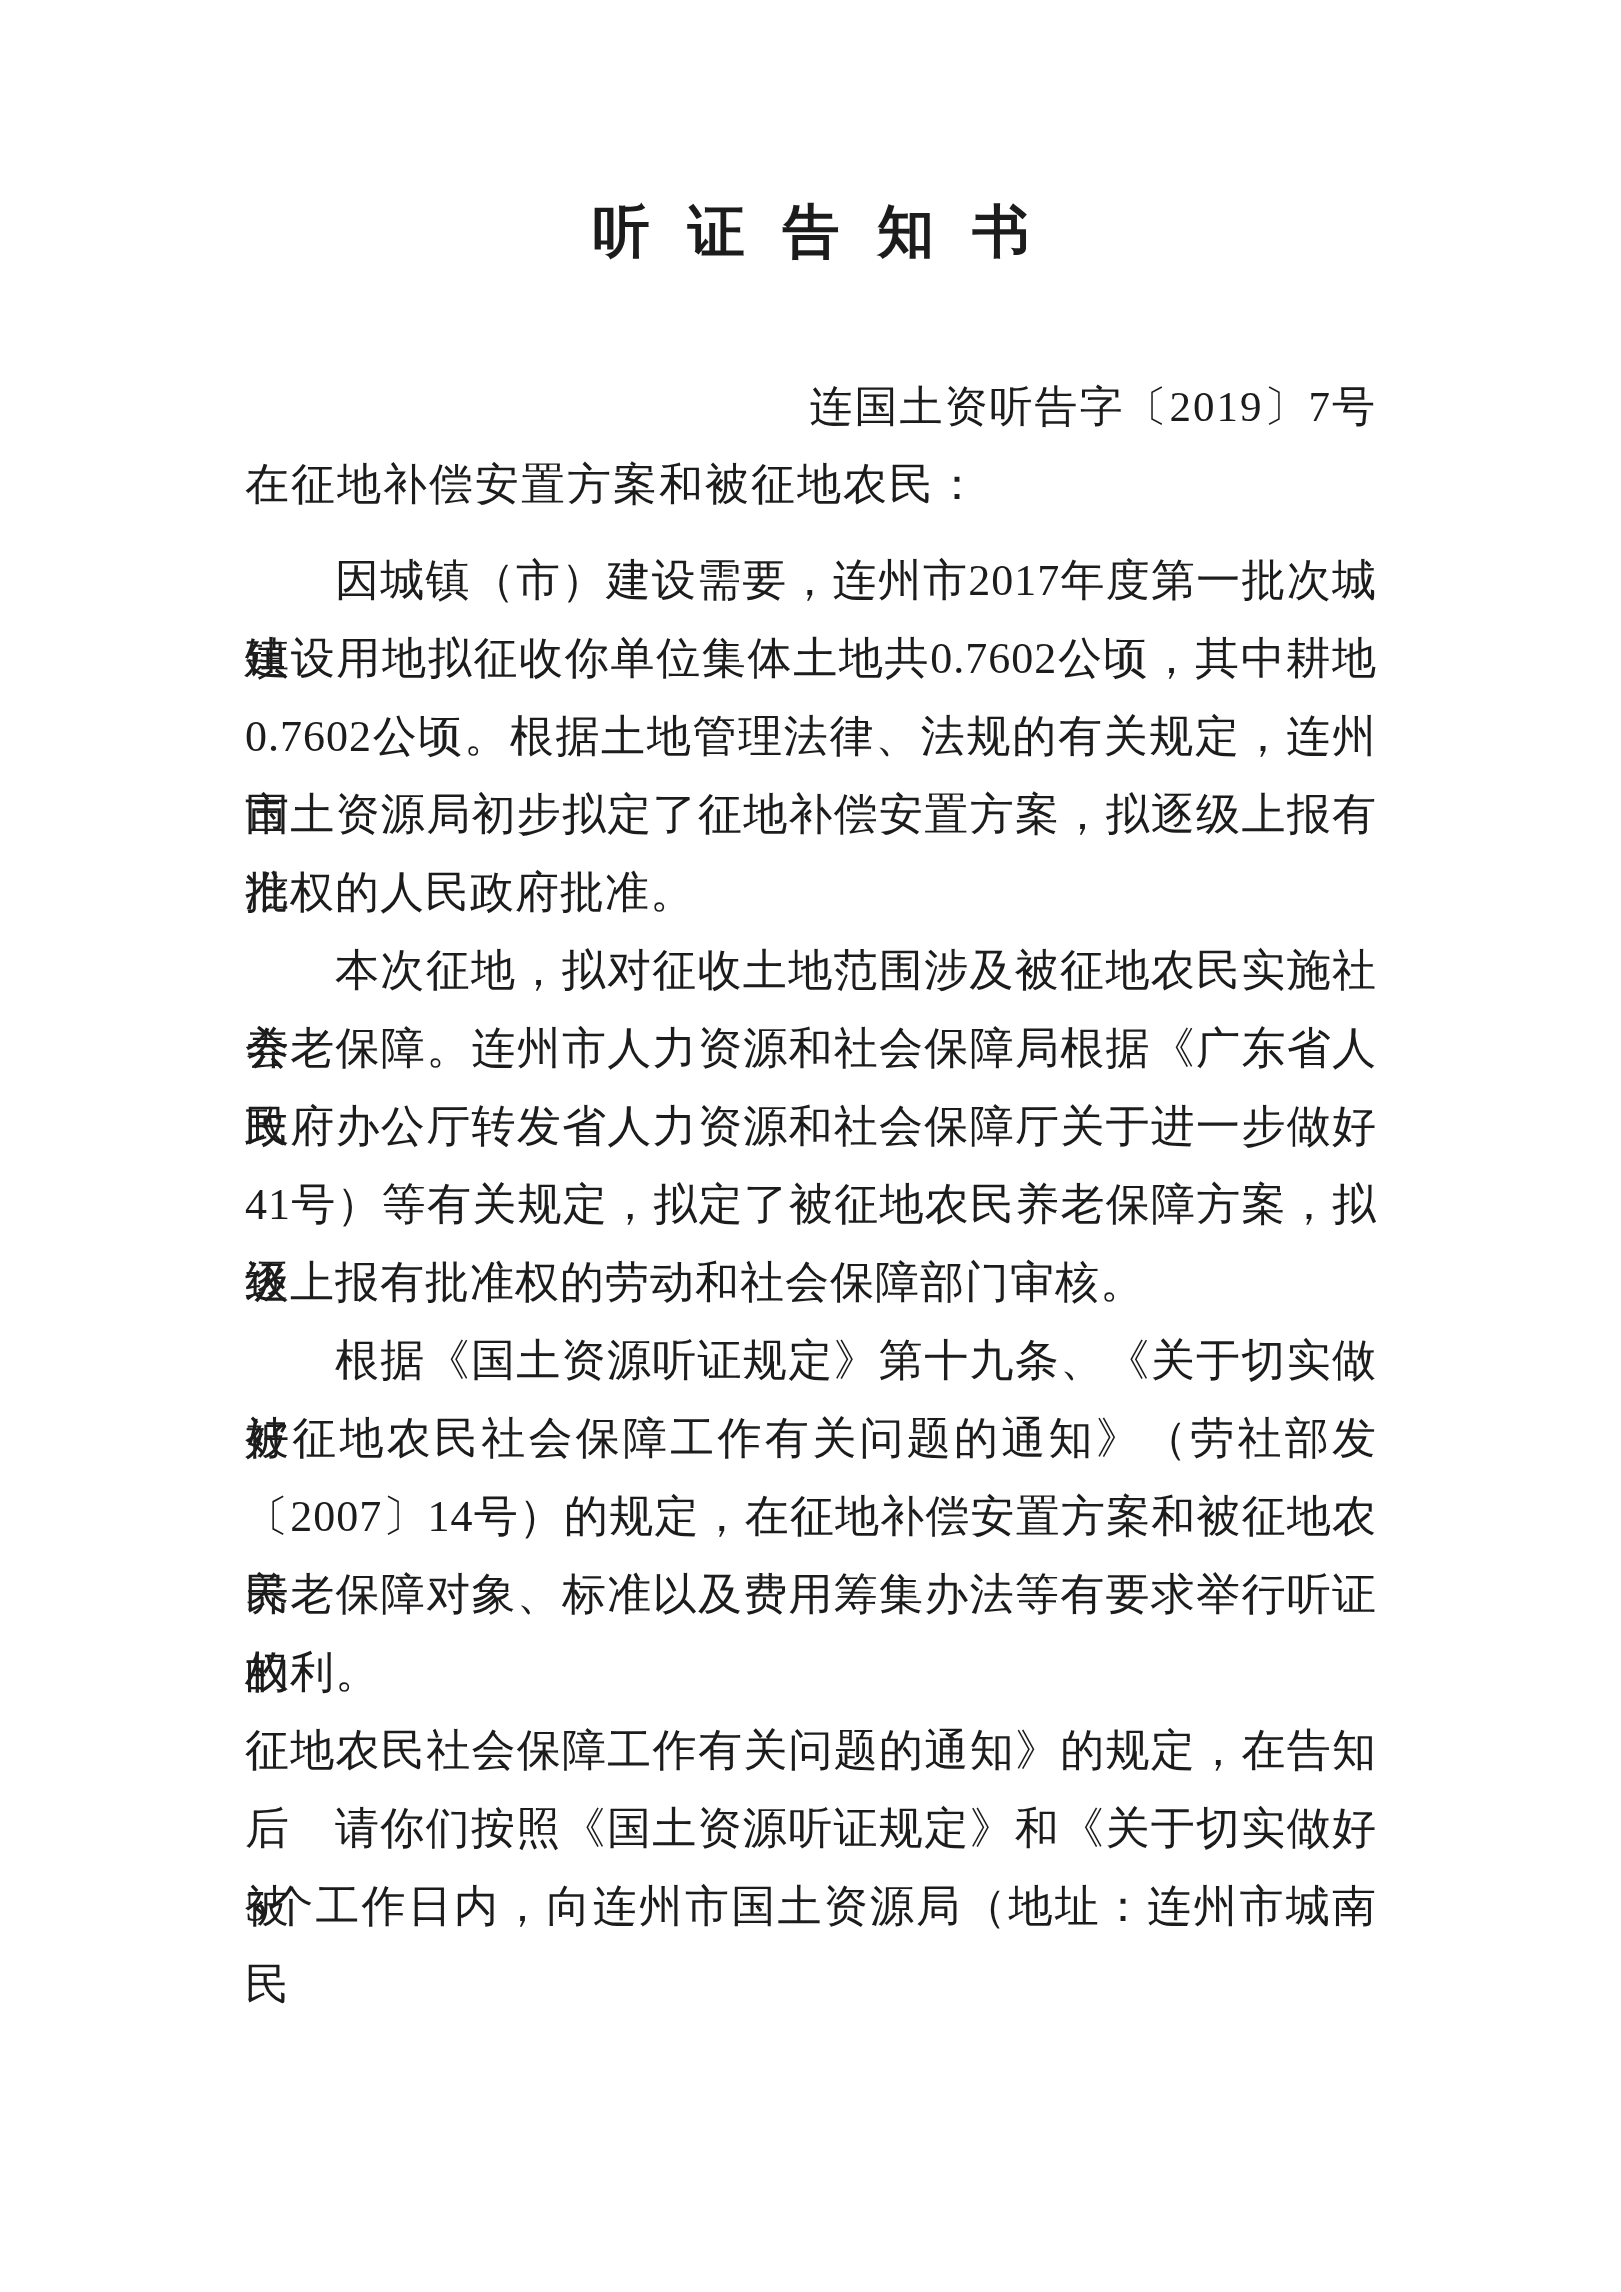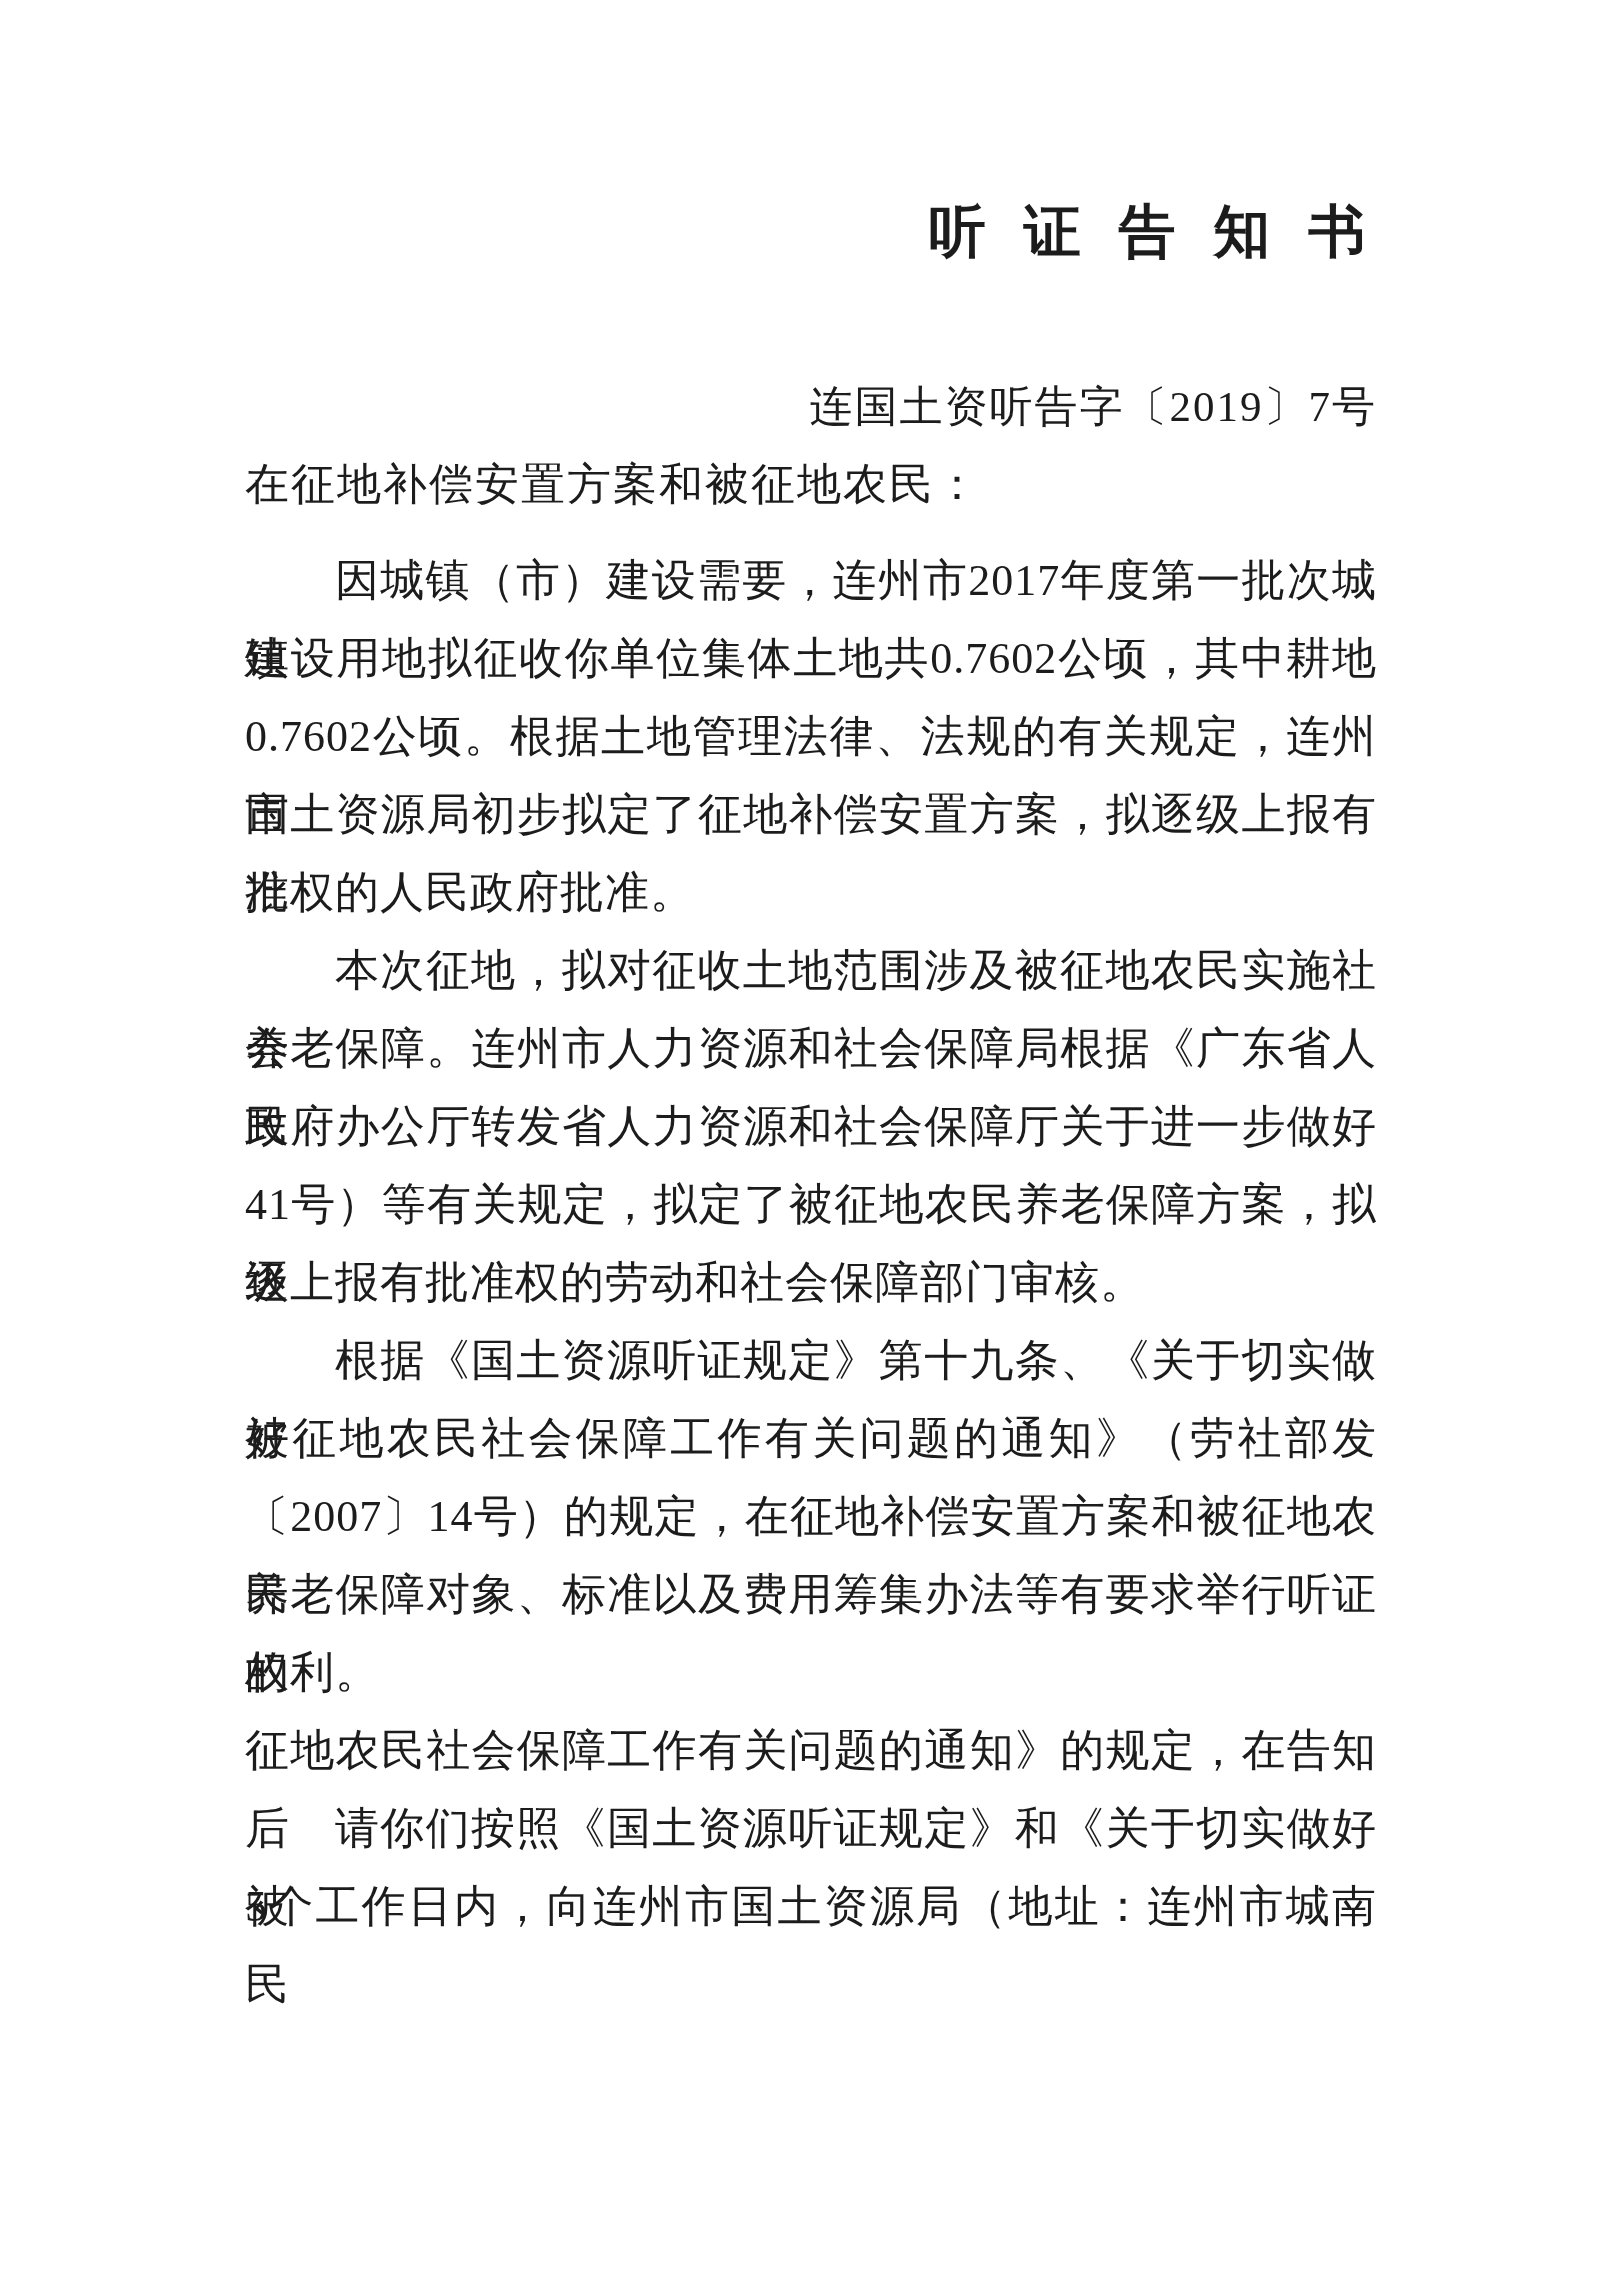--- a/index.html
+++ b/index.html
@@ -21,21 +21,21 @@
     left: 245px;
     top: 0;
     width: 1132px;
   }
   .title {
     margin: 0;
     padding-top: 196px;
     font-size: 57px;
     line-height: 1.25;
     font-weight: bold;
-    text-align: right;
+    text-align: center;
     letter-spacing: 11.8px;
     text-indent: 11.8px;
     white-space: nowrap;
   }
   .ref {
     margin-top: 101px;
     height: 78px;
     line-height: 78px;
     font-size: 43px;
     letter-spacing: 2px;

